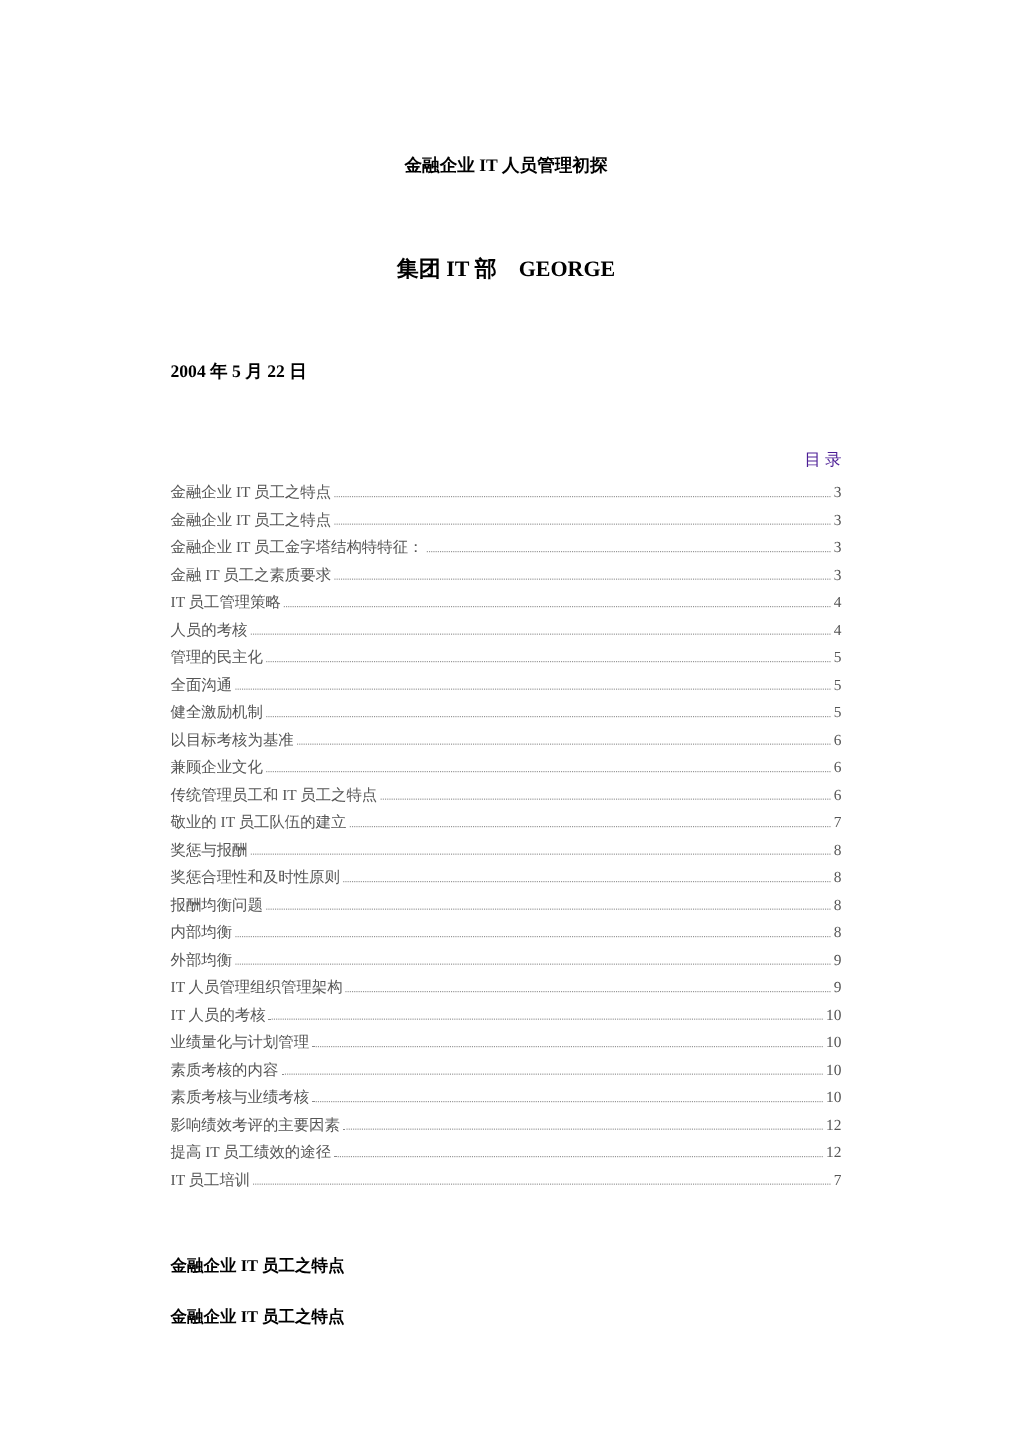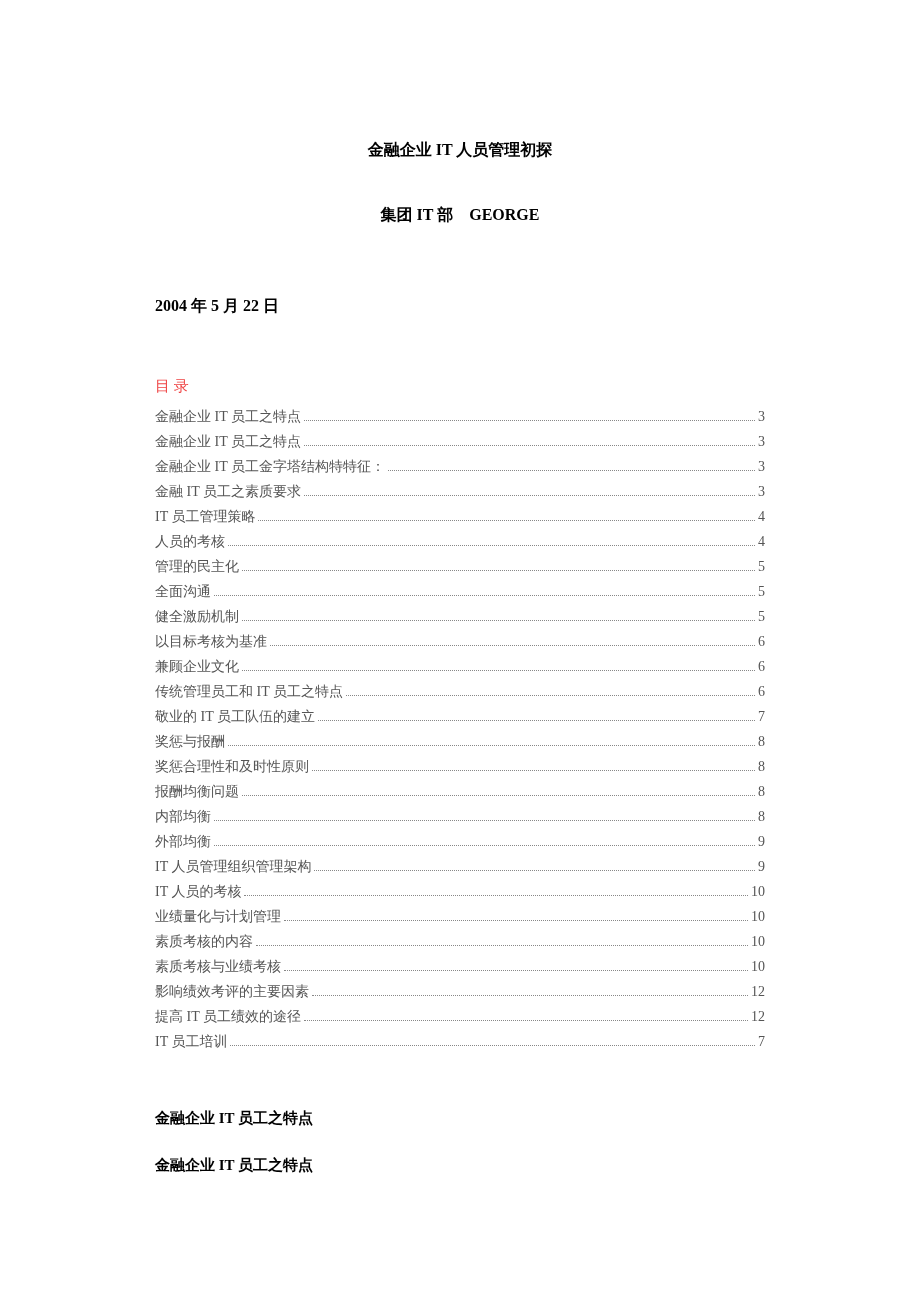--- a/index.html
+++ b/index.html
@@ -13,40 +13,40 @@
       width: 920px;
       height: 1302px;
       padding: 140px 155px 60px 155px;
       color: #333;
     }
     .title {
       text-align: center;
       font-weight: bold;
       font-size: 16px;
       color: #000;
-      margin-bottom: 44px;
+      margin-bottom: 70px;
     }
     .subtitle {
       text-align: center;
       font-weight: bold;
-      font-size: 16px;
+      font-size: 20px;
       color: #000;
       margin-bottom: 70px;
     }
     .date {
       text-align: left;
       font-weight: bold;
       font-size: 16px;
       color: #000;
       margin-bottom: 60px;
     }
     .toc-header {
-      text-align: left;
+      text-align: right;
       font-size: 15px;
-      color: #ef4444;
+      color: #4c1d95;
       margin-bottom: 8px;
     }
     .toc-list {
       list-style: none;
     }
     .toc-row {
       display: flex;
       align-items: baseline;
       font-size: 14px;
       line-height: 25px;

